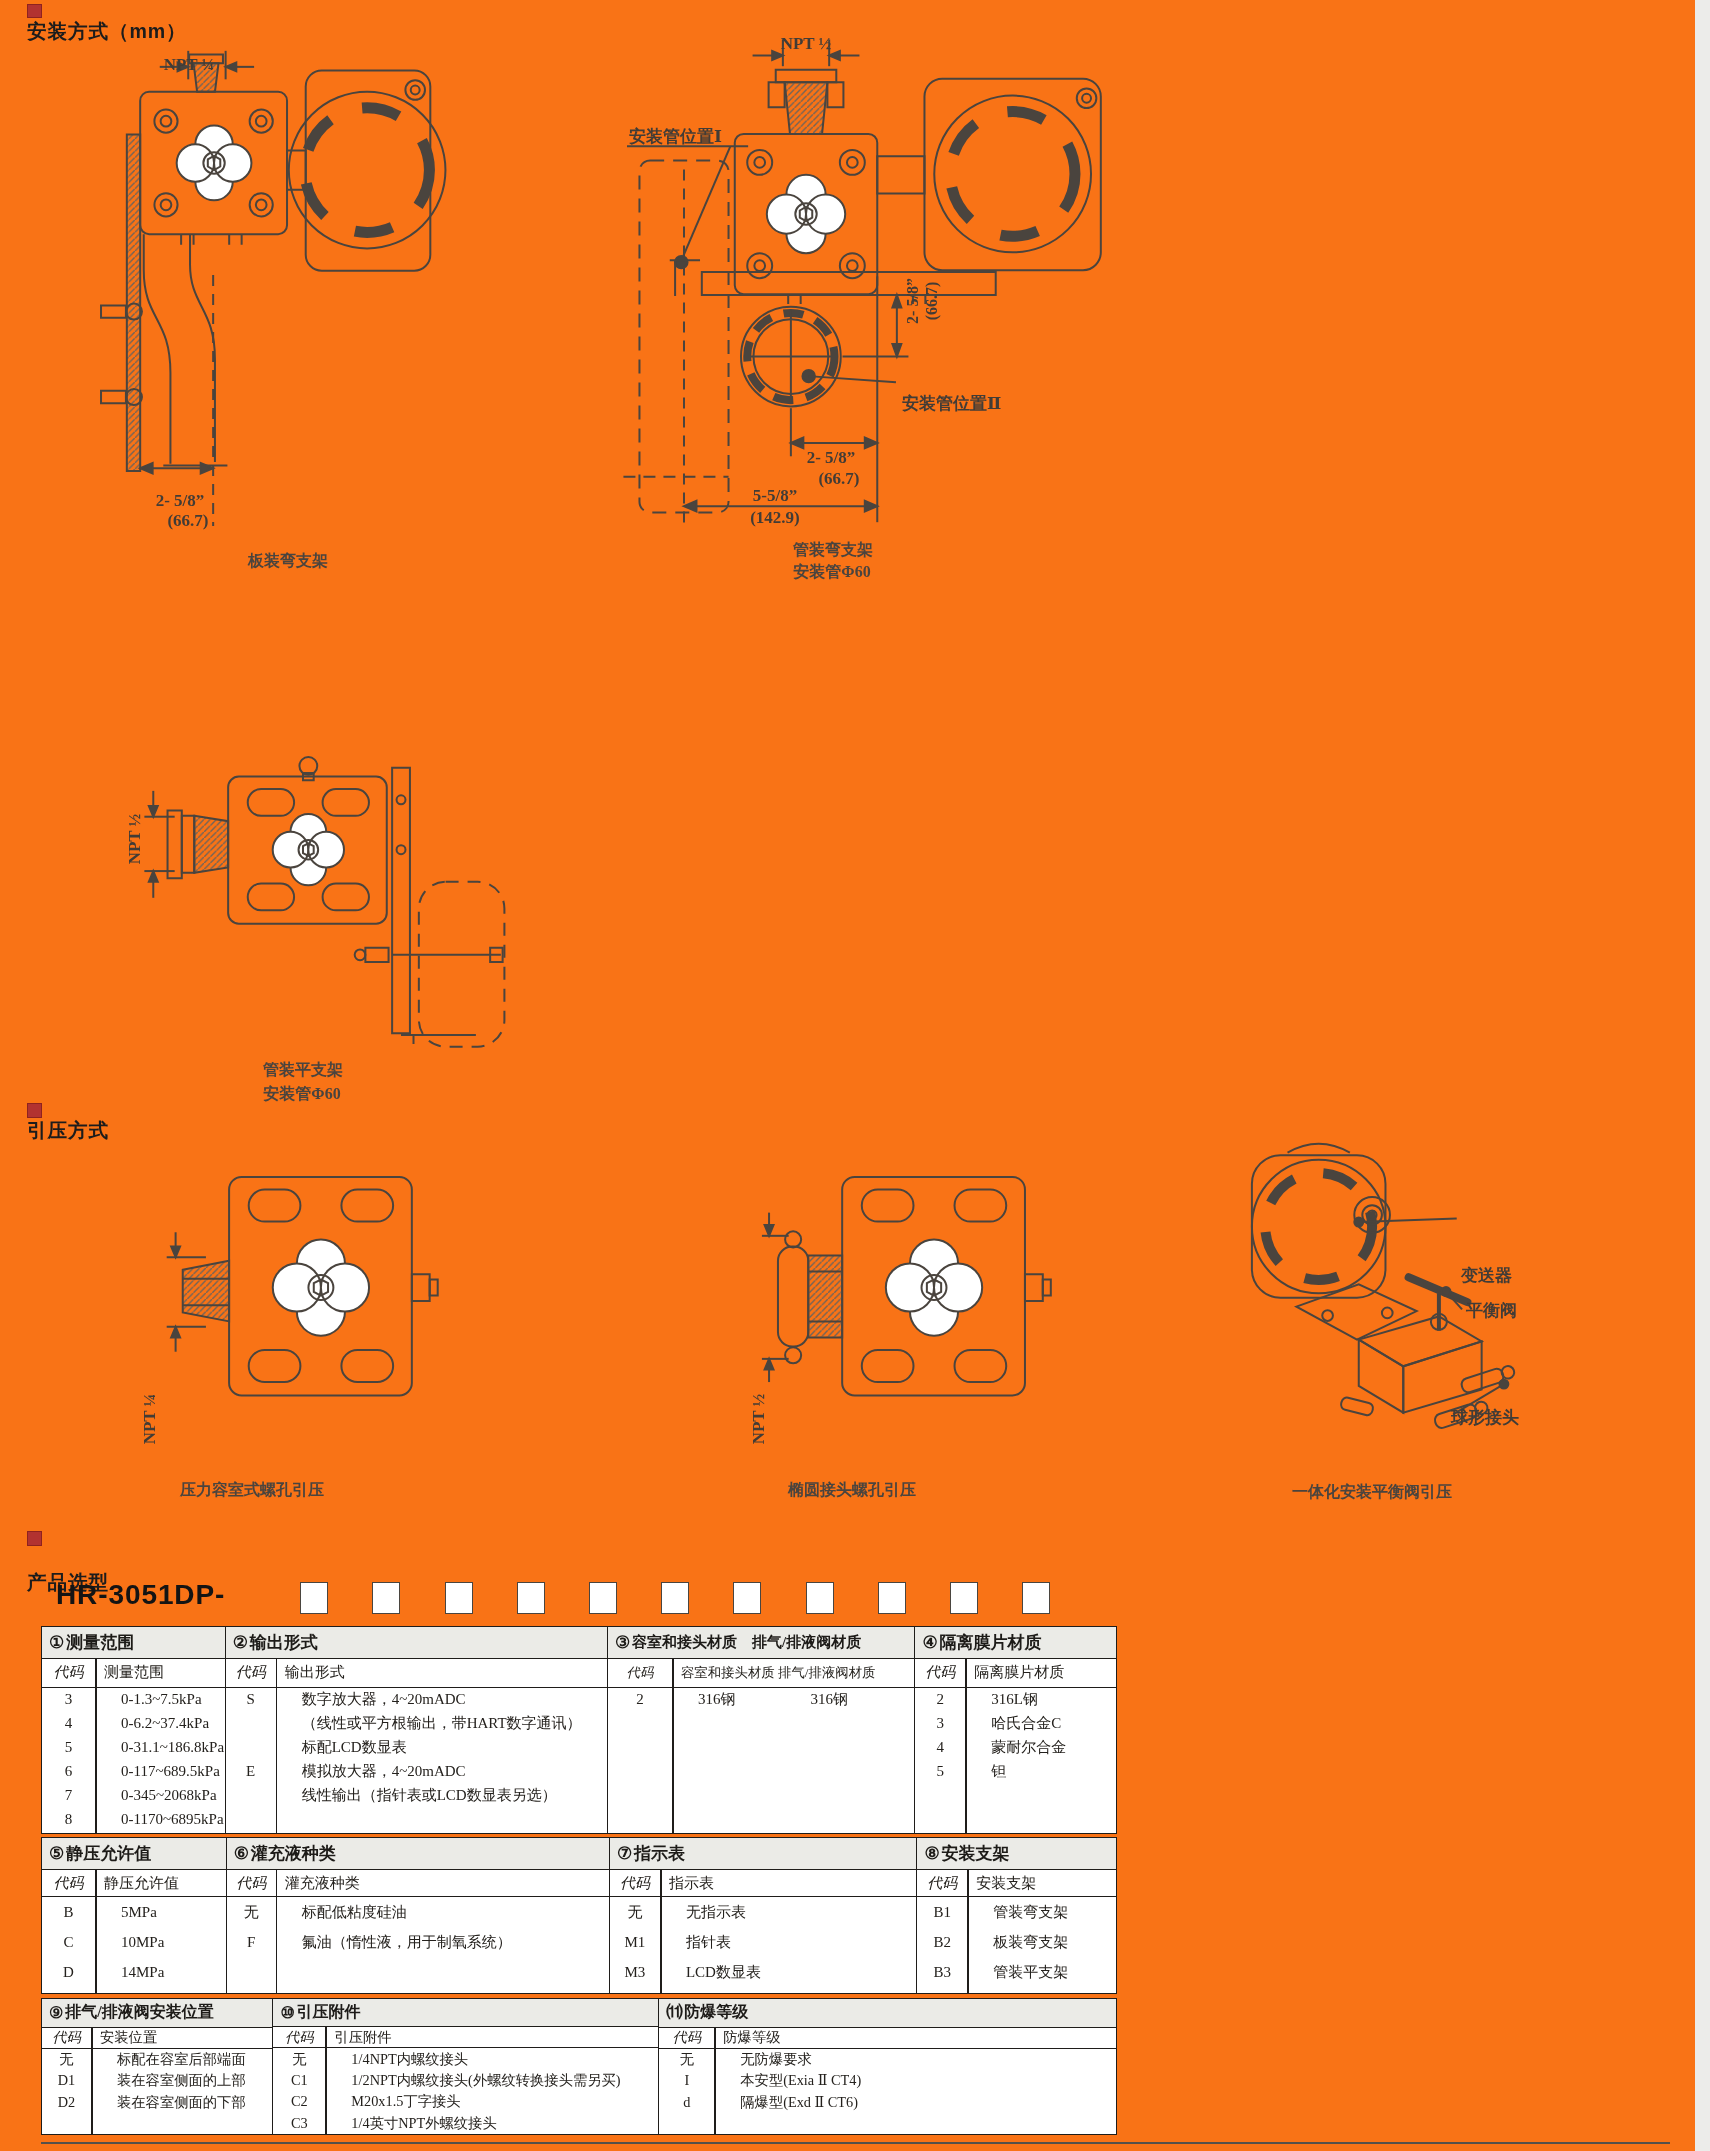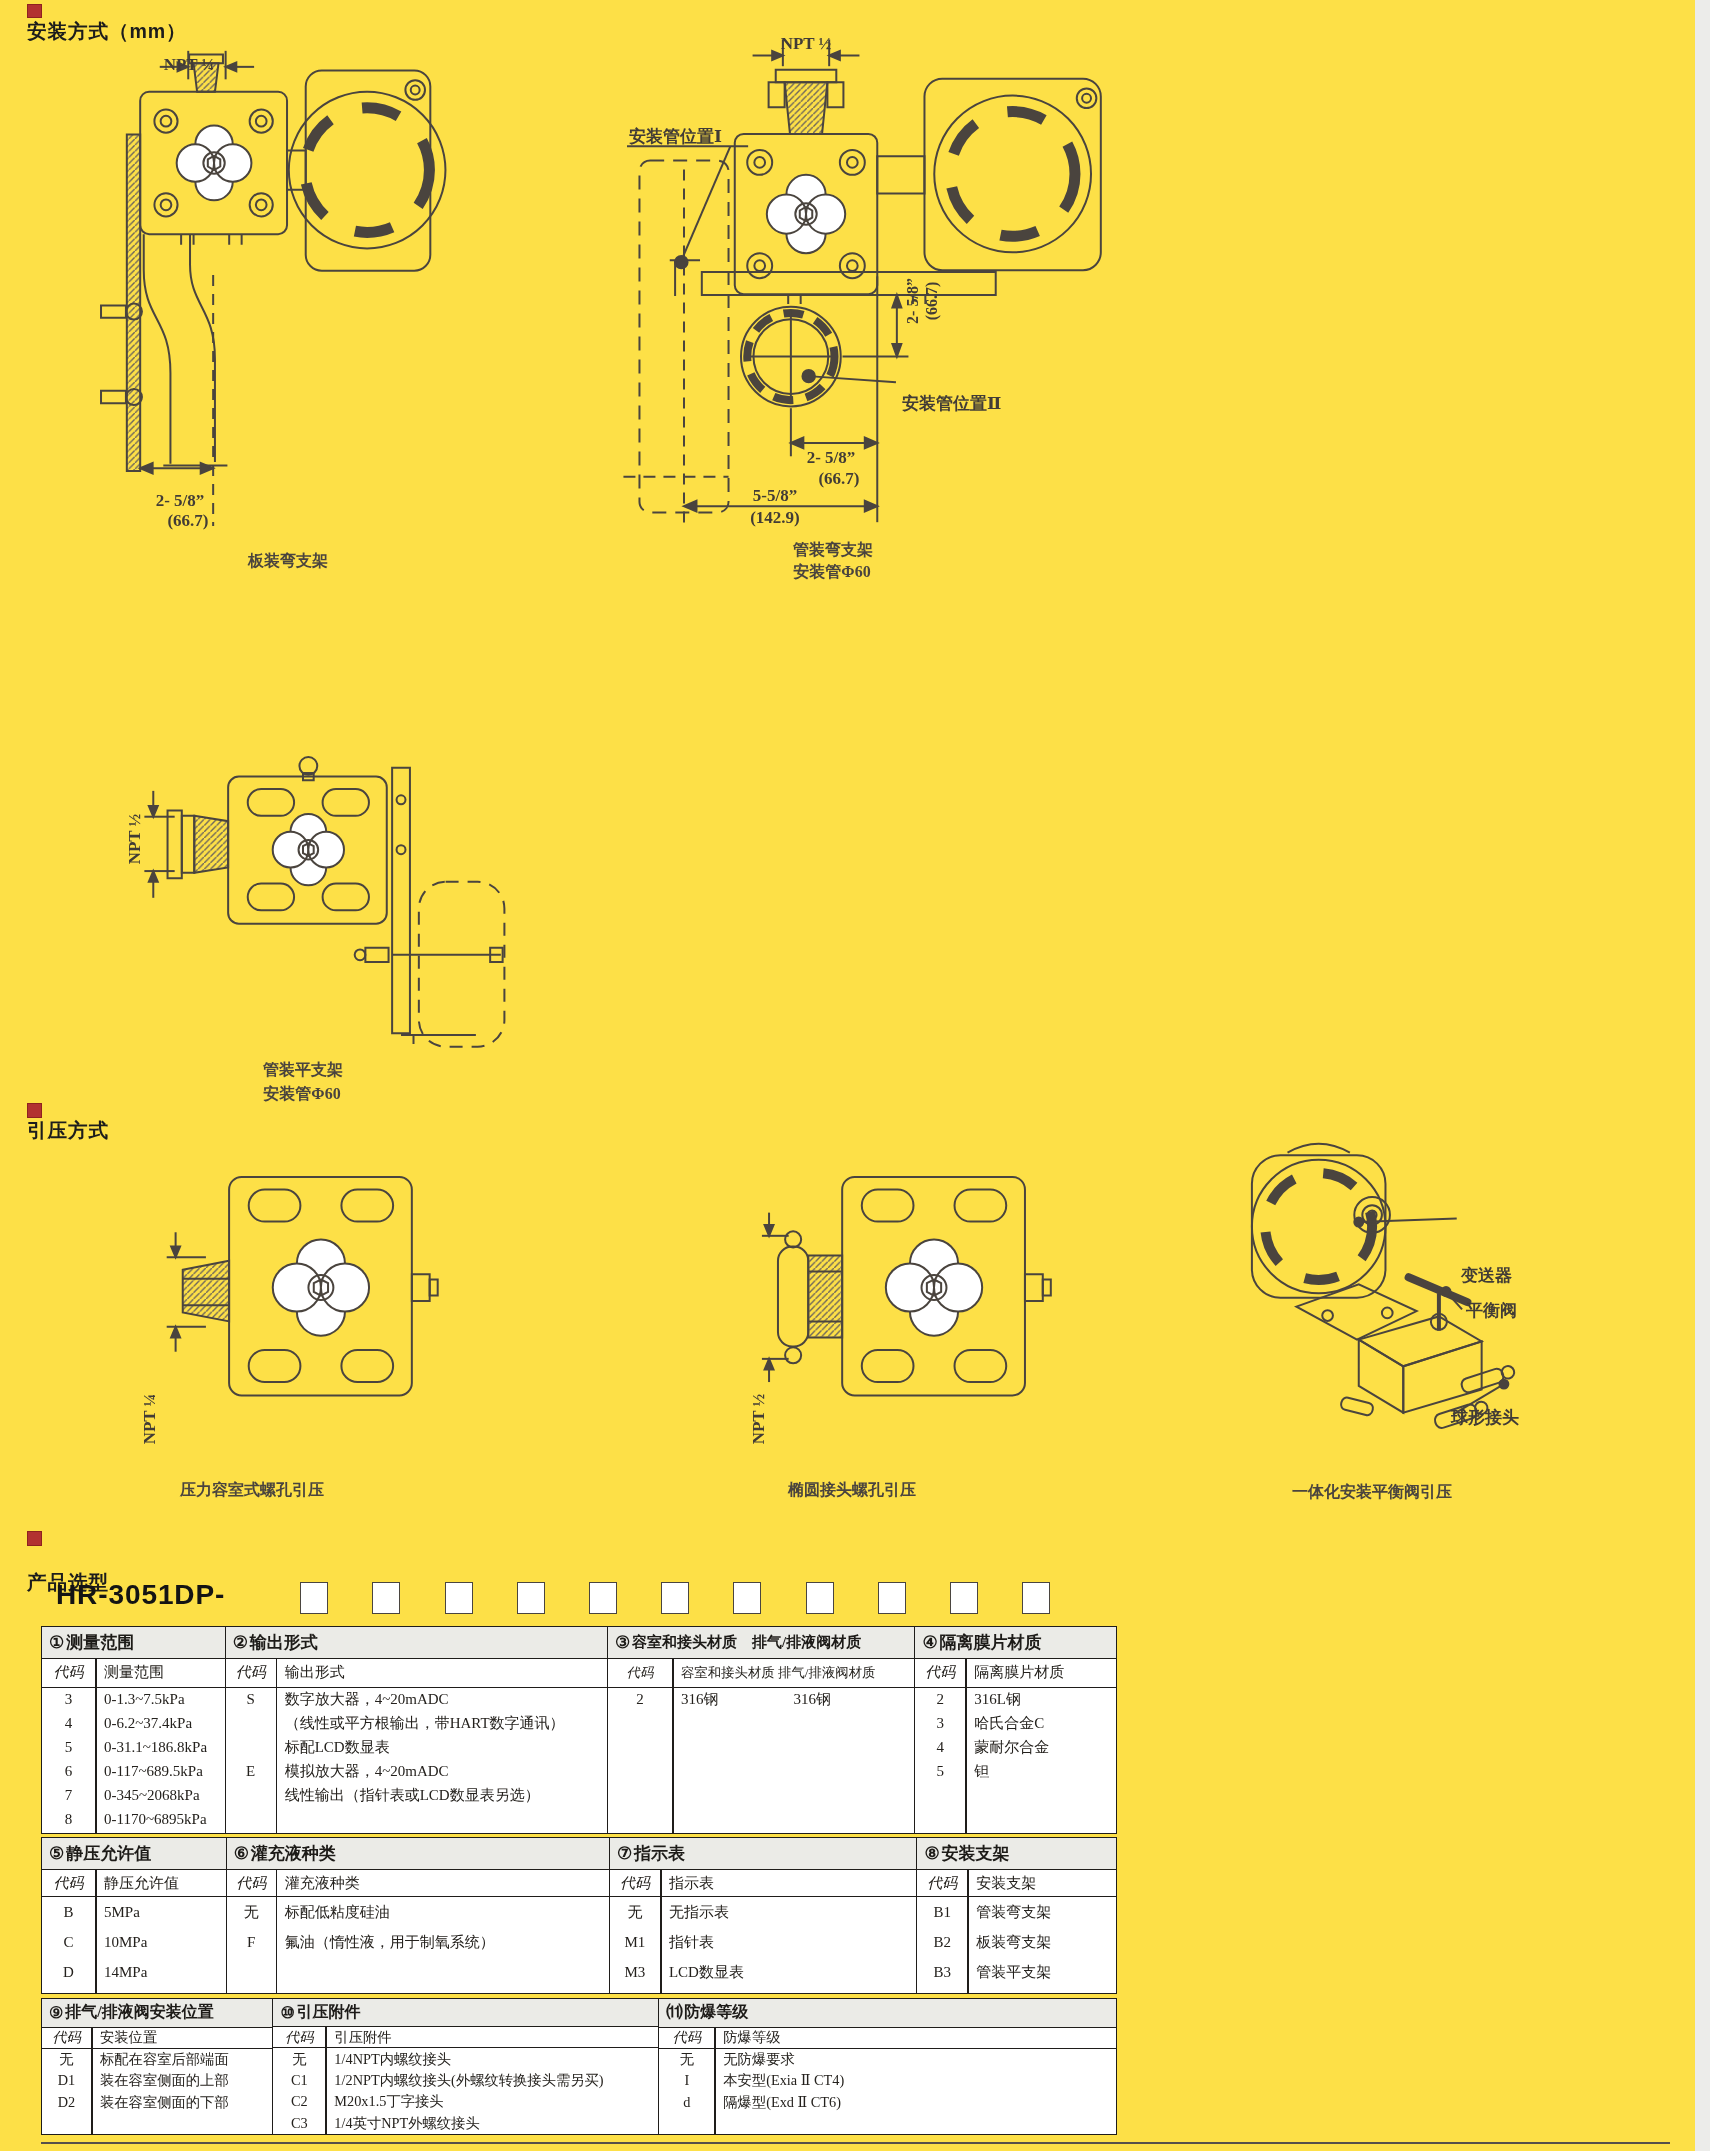--- a/index.html
+++ b/index.html
@@ -1,16 +1,16 @@
 <!DOCTYPE html>
 <html style="font-size:14.3px"><head>
 <meta charset="utf-8">
 <style>
   html,body{margin:0;padding:0;background:#fbfbfa;}
-  #page{position:relative;width:1711px;height:2151px;background:#fde047;overflow:hidden;
+  #page{position:relative;width:1711px;height:2151px;background:#f97316;overflow:hidden;
         font-family:"Liberation Serif","DejaVu Serif",serif;color:#3f3a35;}
   .abs{position:absolute;}
   .marker{position:absolute;width:12.5px;height:12.5px;background:#b23230;border:0.9px solid #8e221f;}
   .sec-title{position:absolute;font-family:"Liberation Sans","DejaVu Sans",sans-serif;
              font-weight:bold;font-size:19.6px;color:#1c1c1c;letter-spacing:0.9px;}
   .dlabel{position:absolute;font-size:17px;font-weight:600;color:#423c36;white-space:nowrap;}
   .dlabel.center{transform:translateX(-50%);}
   .rot{transform:translate(-50%,-50%) rotate(-90deg);transform-origin:center;}
   .caption{position:absolute;font-size:16px;font-weight:600;color:#4a443e;white-space:nowrap;transform:translateX(-50%);}
   .vdim{position:absolute;font-size:16px;font-weight:600;color:#423c36;text-align:center;line-height:18.7px;white-space:nowrap;}
@@ -28,21 +28,21 @@
   .thead{background:#ebebe7;border-bottom:1.8px solid #1f1d1a;font-weight:bold;font-size:17px;
          color:#1d1b18;padding-left:7.1px;display:flex;align-items:center;gap:1.8px;box-sizing:border-box;}
   .tlower{position:relative;flex:1;display:flex;flex-direction:column;}
   .tlower::before{content:"";position:absolute;left:var(--cw);top:0;bottom:0;width:1.8px;background:#1f1d1a;}
   .tmid{display:flex;border-bottom:1.8px solid #1f1d1a;font-size:15px;color:#24211d;align-items:center;box-sizing:border-box;}
   .tmid .tcode{width:var(--cw);text-align:center;flex:none;font-style:italic;}
   .tmid .tval{padding-left:9px;white-space:pre;}
   .tbody{flex:1;}
   .trow{display:flex;height:var(--rh);align-items:center;font-size:15px;color:#24211d;}
   .trow .tcode{width:var(--cw);text-align:center;flex:none;}
-  .trow .tval{padding-left:9px;white-space:pre;}
+  .trow .tval{padding-left:26px;white-space:pre;}
   .g1 .thead{height:32px;} .g1 .tmid{height:28.5px;} .g1{--rh:24px;}
   .g2 .thead{height:32px;} .g2 .tmid{height:27px;} .g2{--rh:30px;}
   .g3 .thead{height:28.5px;font-size:16px;} .g3 .tmid{height:21.4px;font-size:14.3px;} .g3{--rh:21.4px;}
   .g3 .trow{font-size:14.3px;}
   .edge-strip{position:absolute;right:0;top:0;width:16px;height:2151px;background:#ececea;}
   .bottom-rule{position:absolute;left:41px;top:2142px;width:1629px;height:1.8px;background:#55504a;}
 </style>
 </head>
 <body>
 

